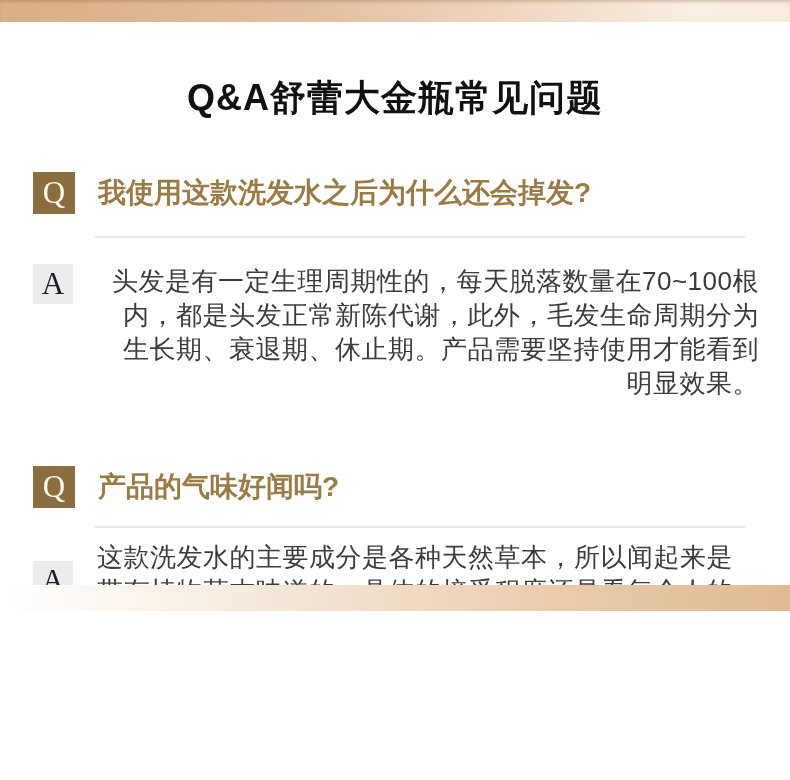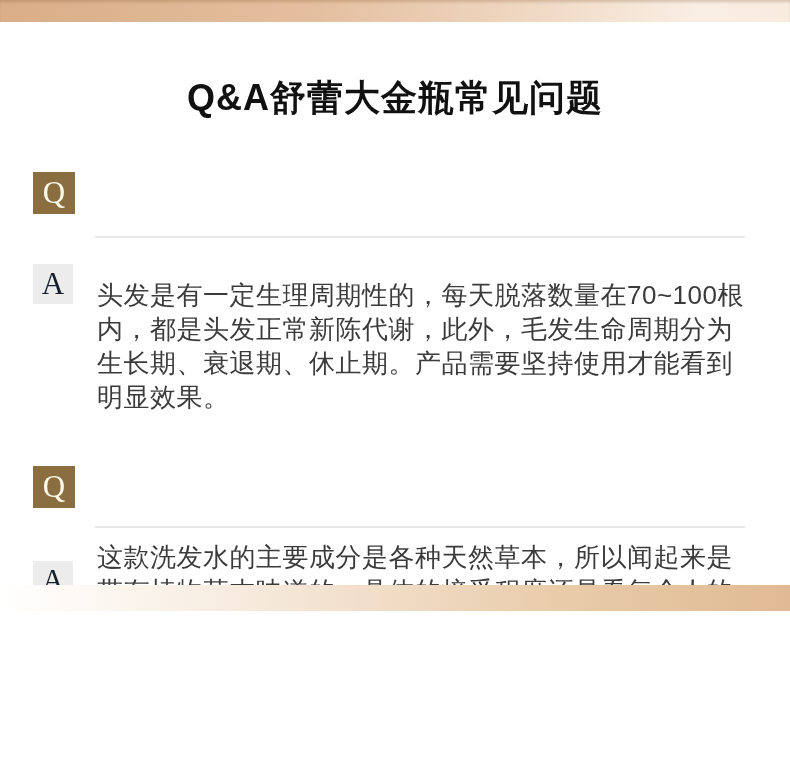--- a/index.html
+++ b/index.html
@@ -98,43 +98,45 @@
 
   .a-text {
     position: absolute;
     left: 97px;
     width: 662px;
     font-size: 26px;
     line-height: 34px;
     color: #3b3b3b;
     letter-spacing: 0.5px;
   }
-  .a-text.first  { top: 278px; }
+  .a-text.first  { top: 264px; text-align: right; }
   .a-text.second { top: 540px; }
 </style>
 </head>
 <body>
 
 <div class="page">
 
   <div class="top-bar"></div>
 
   <div class="title">Q&amp;A舒蕾大金瓶常见问题</div>
 
   <div class="q-row first">
     <div class="q-badge">Q</div>
+    <div class="q-text">我使用这款洗发水之后为什么还会掉发?</div>
   </div>
 
   <div class="divider first"></div>
 
   <div class="a-badge first">A</div>
   <div class="a-text first">头发是有一定生理周期性的，每天脱落数量在70~100根内，都是头发正常新陈代谢，此外，毛发生命周期分为生长期、衰退期、休止期。产品需要坚持使用才能看到明显效果。</div>
 
   <div class="q-row second">
     <div class="q-badge">Q</div>
+    <div class="q-text">产品的气味好闻吗?</div>
   </div>
 
   <div class="divider second"></div>
 
   <div class="a-badge second">A</div>
   <div class="a-text second">这款洗发水的主要成分是各种天然草本，所以闻起来是带有植物草本味道的，具体的接受程度还是看每个人的喜好。</div>
 
   <div class="bottom-bar"></div>
 
 </div>

